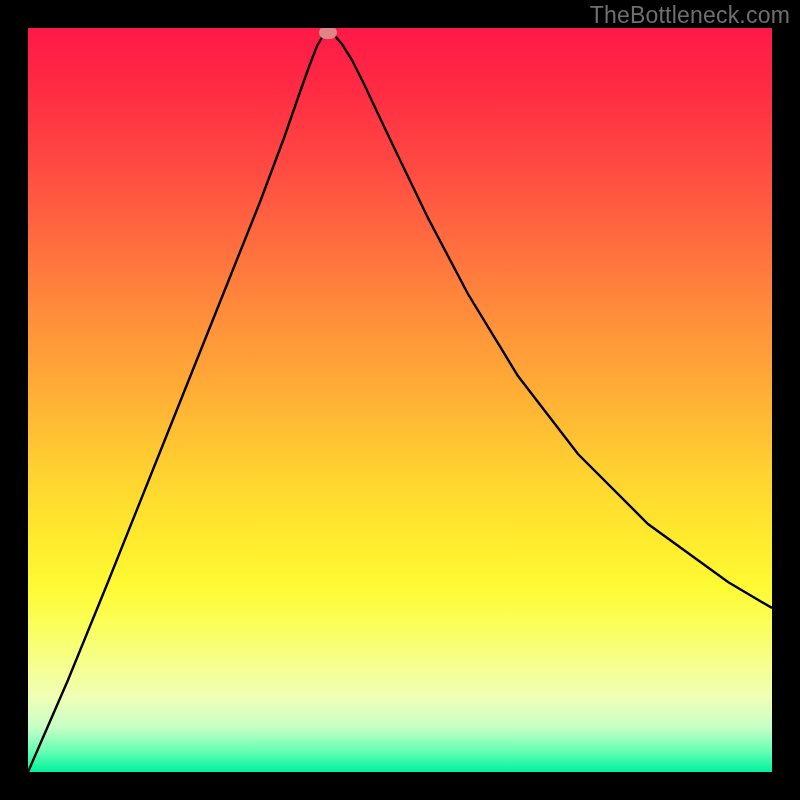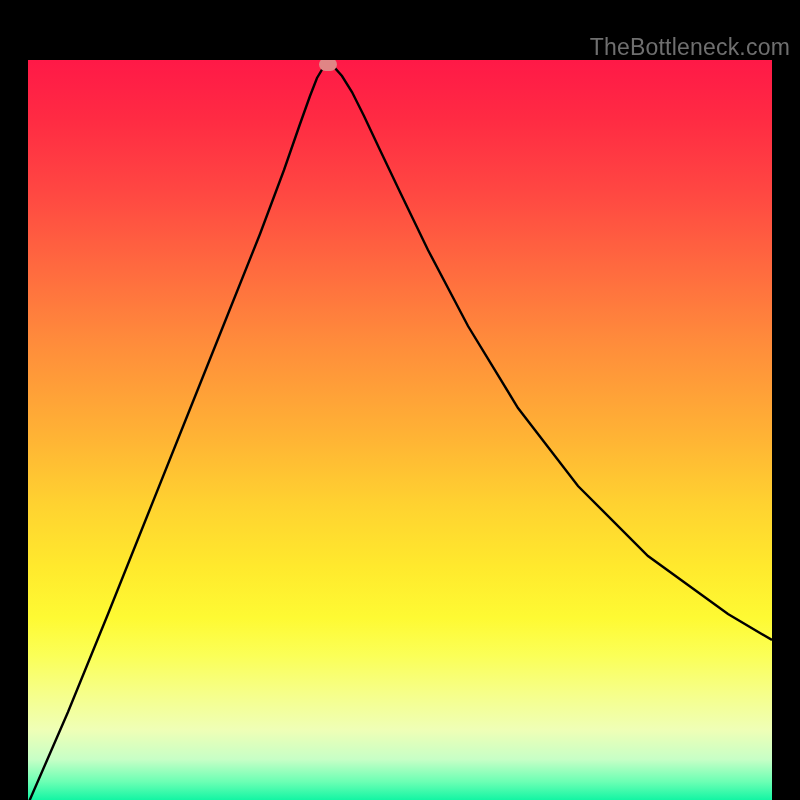--- a/index.html
+++ b/index.html
@@ -9,21 +9,20 @@
     height: 800px;
     background: #000000;
     overflow: hidden;
     font-family: Arial, Helvetica, sans-serif;
   }
   .frame {
     position: absolute;
     left: 0; top: 0;
     width: 800px; height: 646px;
     background: #000000;
-    margin-top: 32px;
   }
   .plot-area {
     position: absolute;
     left: 28px;
     top: 28px;
     width: 744px;
     height: 744px;
     overflow: hidden;
   }
   .gradient {

